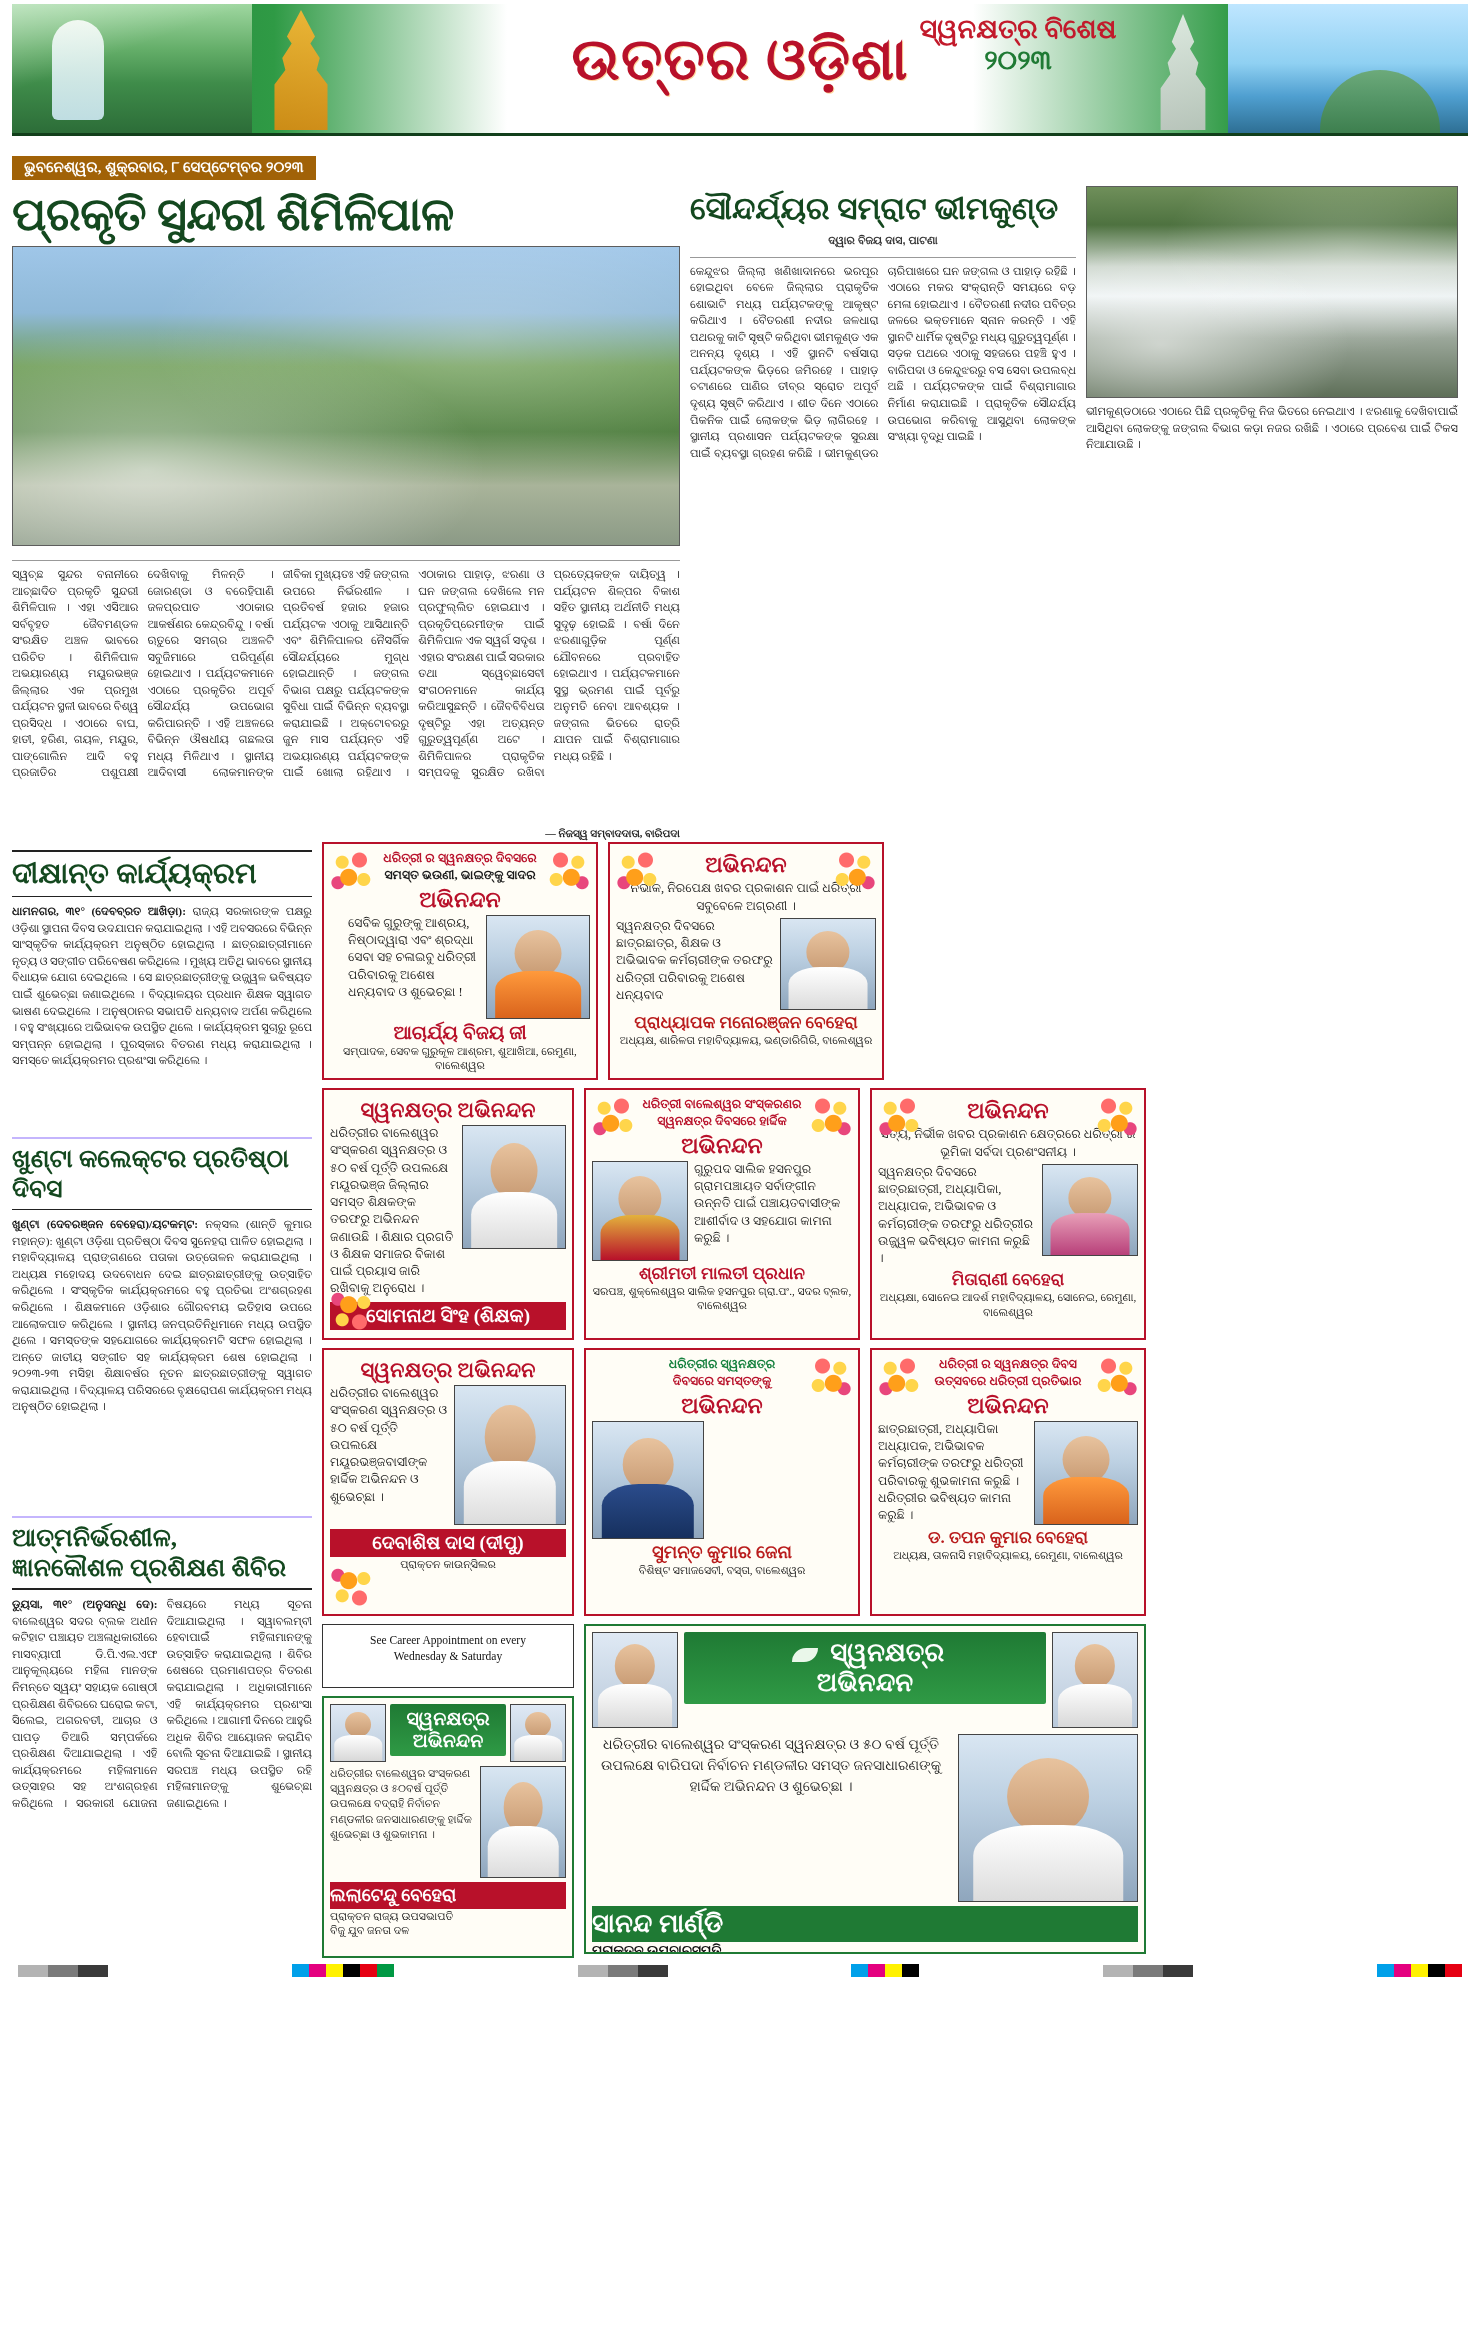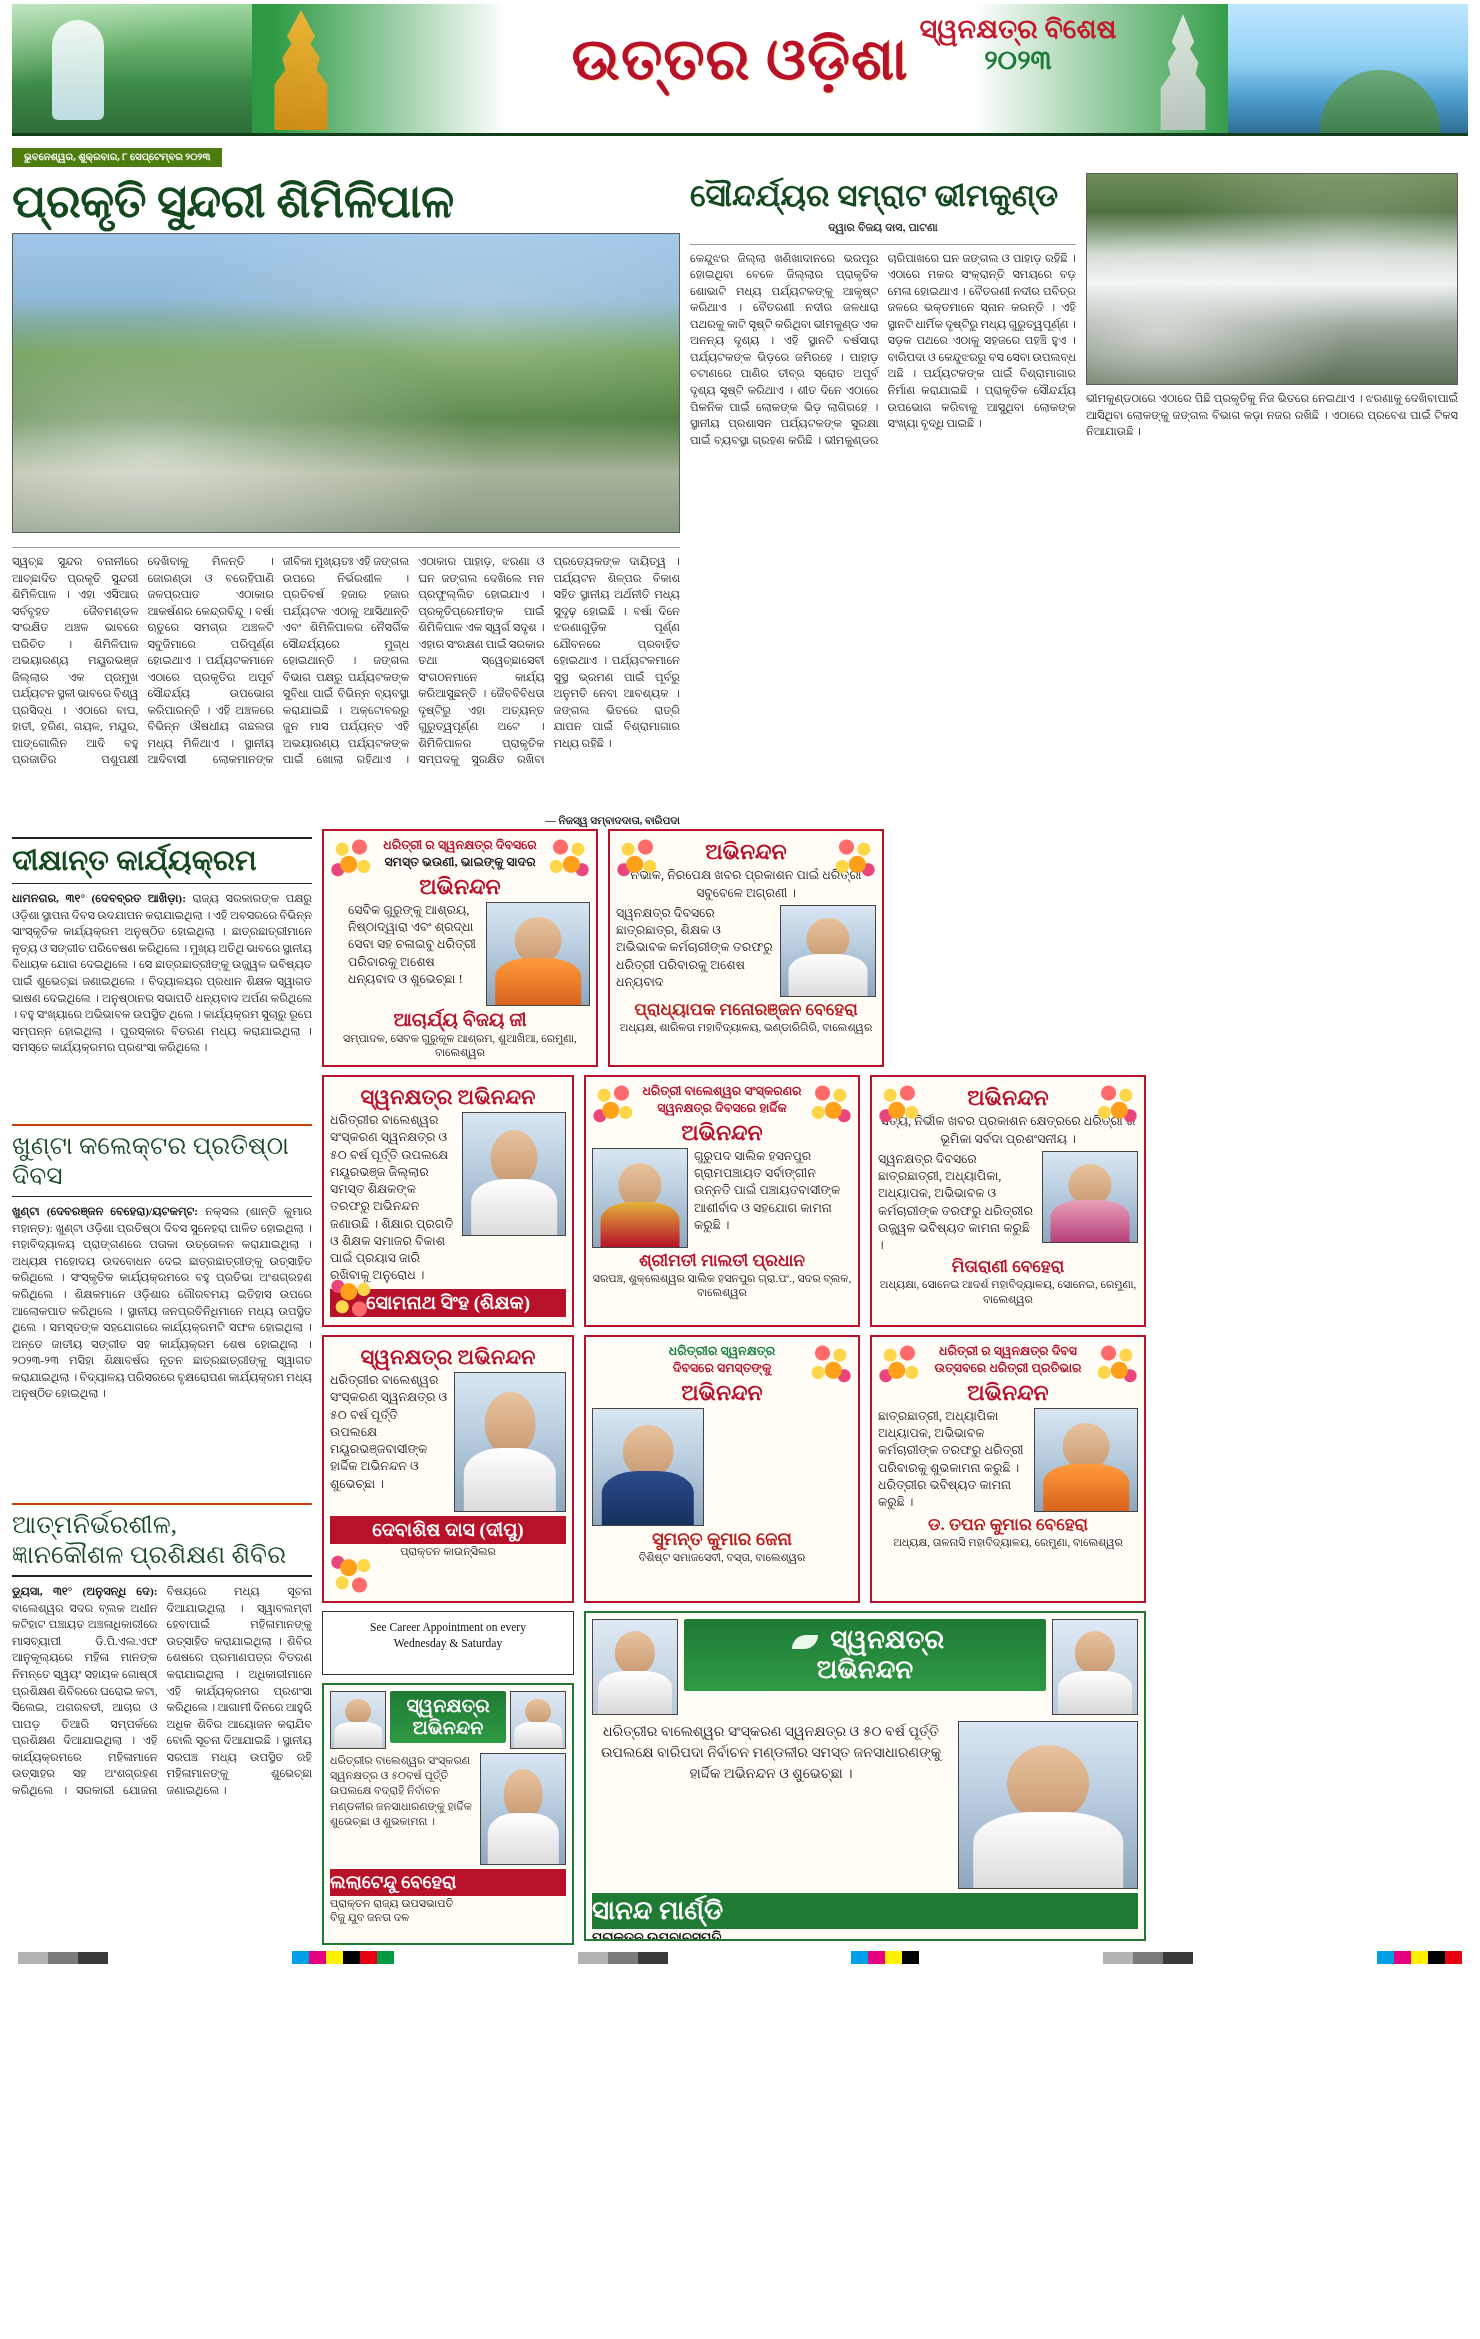--- a/index.html
+++ b/index.html
@@ -60,22 +60,22 @@
     font-size:58px; font-weight:bold; color:#b8112a; letter-spacing:1px;
     text-shadow:1px 1px 0 #ffd9a0;
   }
   .mh-badge {
     position:absolute; right:300px; top:10px; width:300px; text-align:center;
     color:#b8112a; font-family:"Liberation Serif", serif; font-weight:bold;
   }
   .mh-badge .l1 { font-size:27px; color:#c21a2b; }
   .mh-badge .l2 { font-size:27px; color:#1f7a34; }
   .dateline {
-    display:inline-block; background:#4d7c0f; color:#fff; font-size:10px;
-    padding:3px 12px 4px 12px; font-weight:bold; margin-top:12px;
+    display:inline-block; background:#a16207; color:#fff; font-size:15px;
+    padding:3px 12px 4px 12px; font-weight:bold; margin-top:20px;
     font-family:"Liberation Serif", serif;
   }
 
   
   .top-row { display:flex; gap:10px; margin-top:6px; }
   .col-left { width:668px; }
   .col-mid  { width:386px; }
   .col-right{ width:372px; }
 
   .headline-main {
@@ -118,22 +118,22 @@
 
   
   .sub-head {
     font-family:"Liberation Serif", serif;
     font-size:29px; font-weight:bold; color:#14481f; line-height:1.15;
     border-top:2px solid #222; border-bottom:1px solid #222;
     padding:5px 0 6px 0; margin:8px 0 6px 0;
   }
   .sub-head2 {
     font-family:"Liberation Serif", serif;
-    font-size:25px; font-weight:normal; color:#14481f; line-height:1.18;
-    border-top:2px solid #c2410c; border-bottom:1px solid #222;
+    font-size:25px; font-weight:bold; color:#14481f; line-height:1.18;
+    border-top:2px solid #c4b5fd; border-bottom:1px solid #222;
     padding:5px 0 6px 0; margin:8px 0 6px 0;
   }
 
   
   .ad-area { display:flex; gap:10px; margin-top:8px; }
   .ad {
     border:2px solid #b8112a; background:#fffdf6; position:relative; overflow:hidden;
     padding:6px; text-align:center;
   }
   .ad-title {

